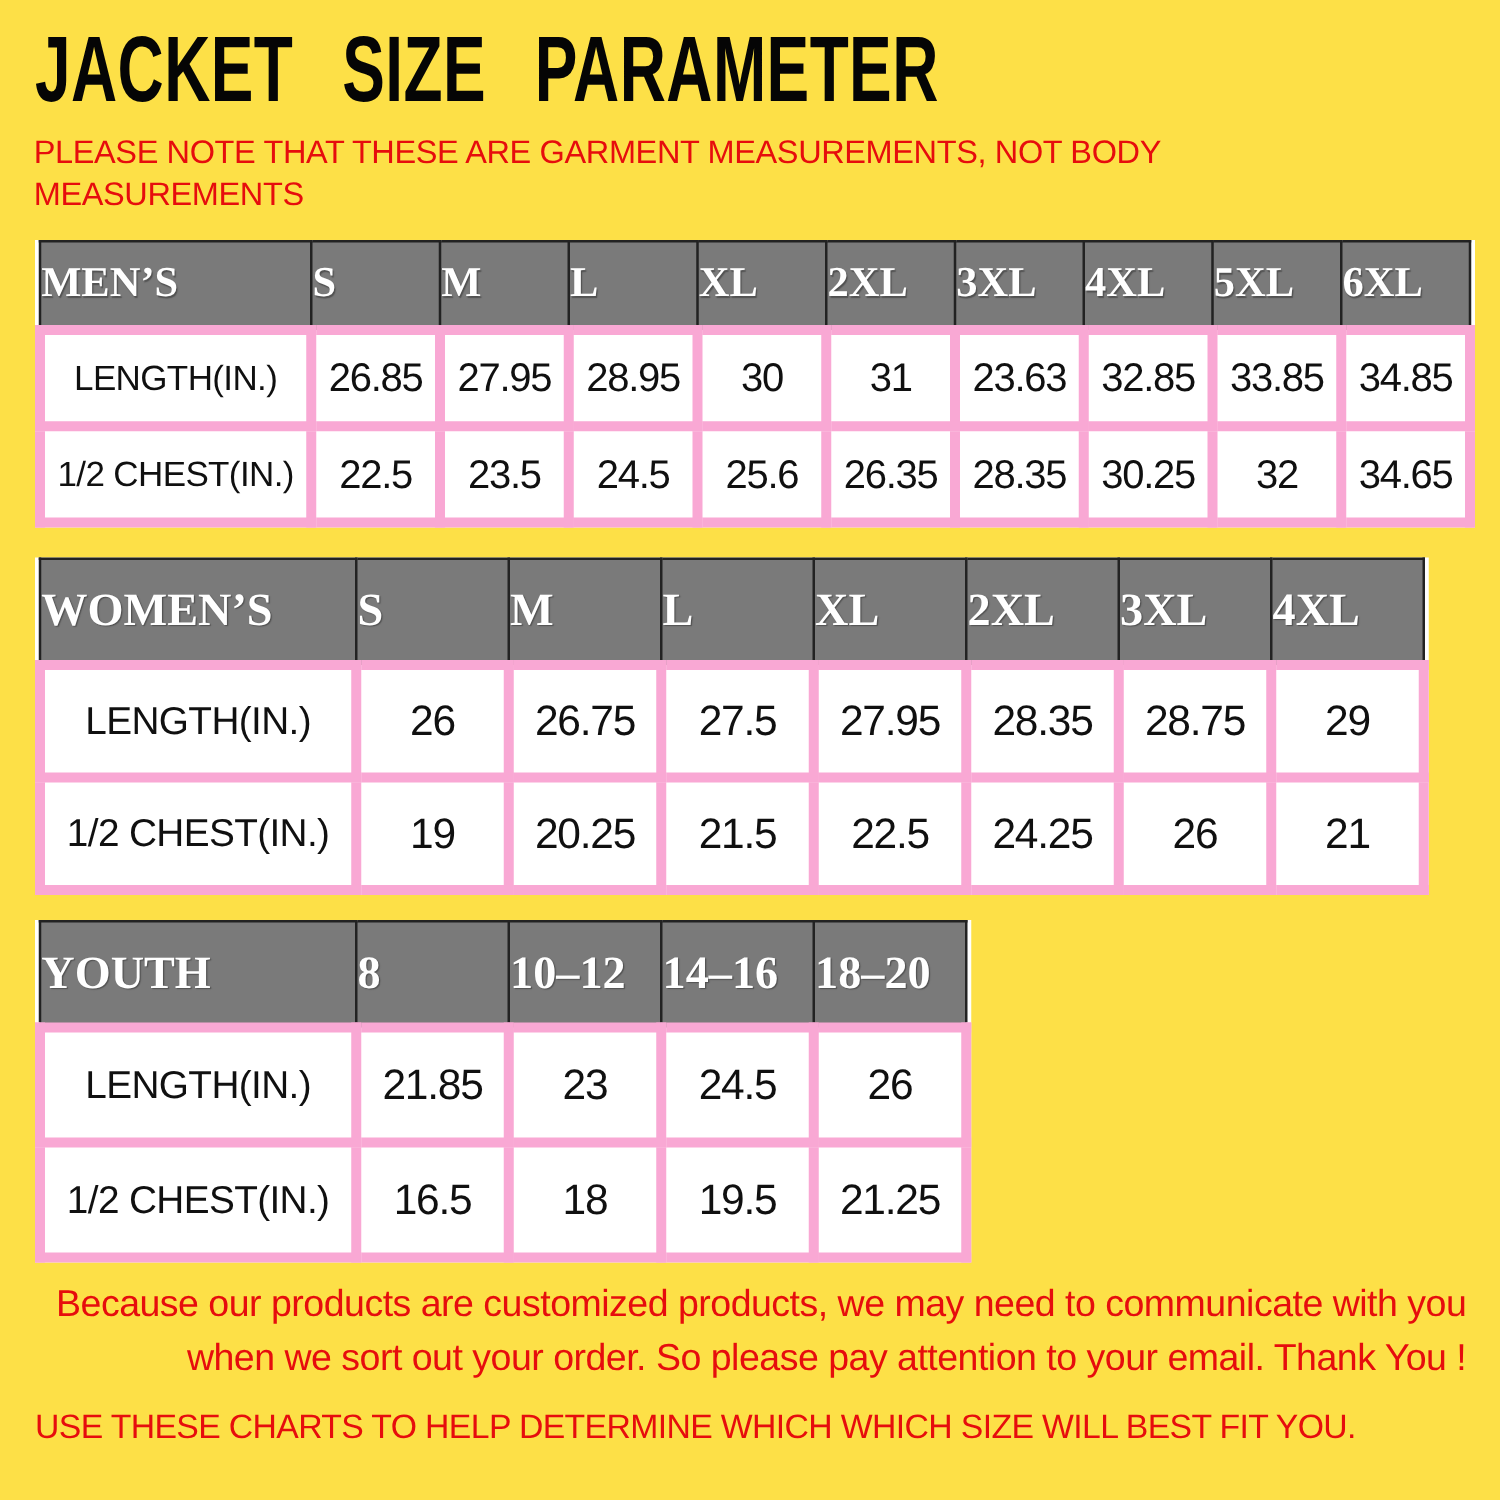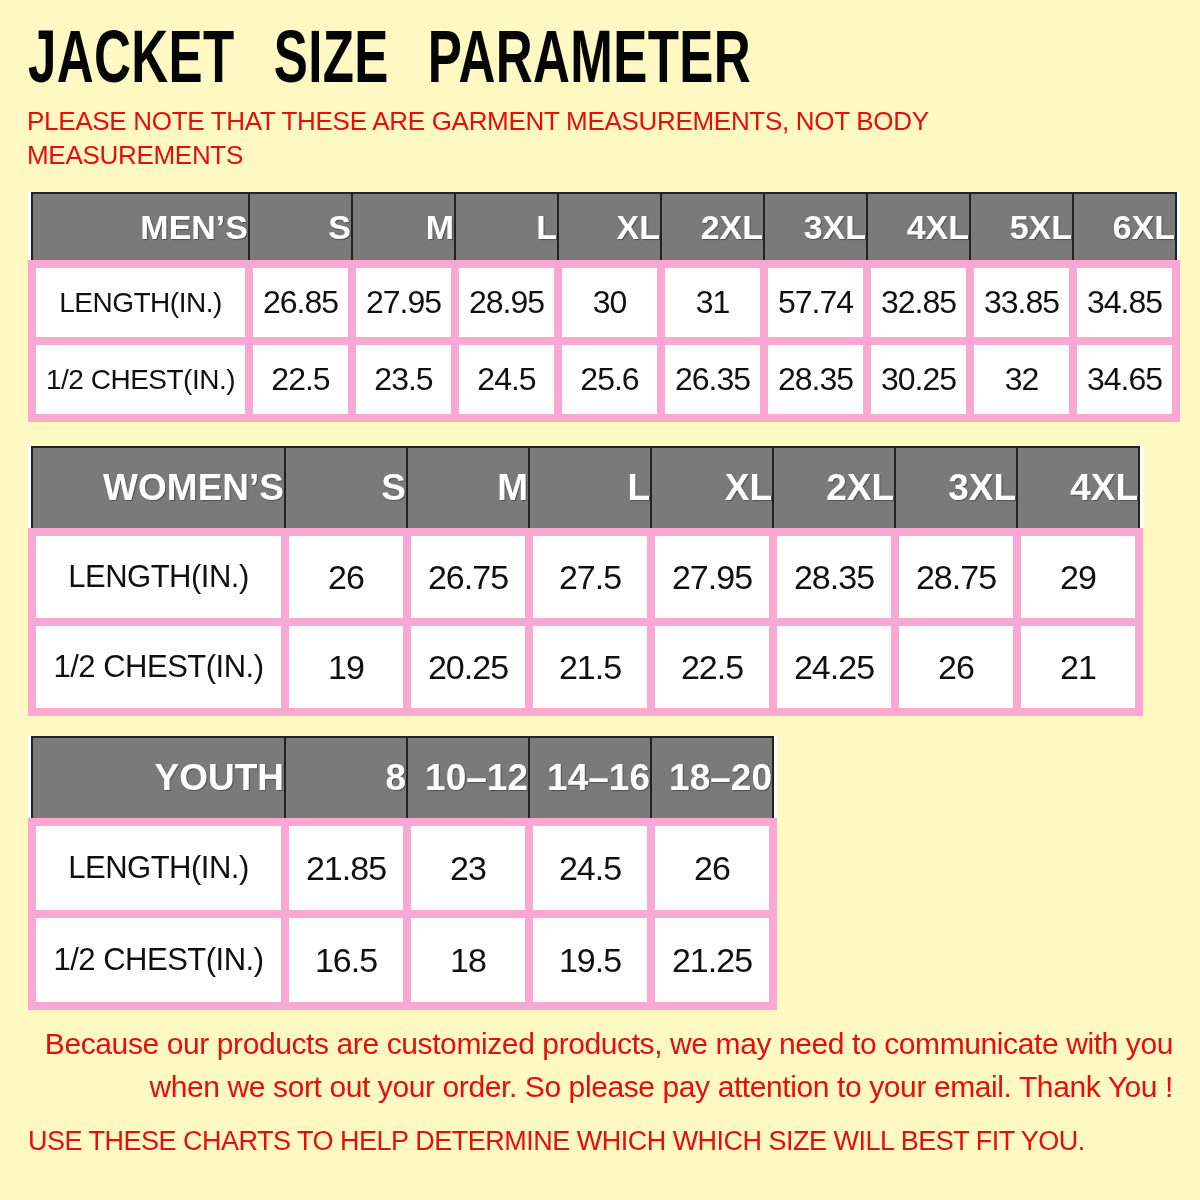--- a/index.html
+++ b/index.html
@@ -1,37 +1,38 @@
 <!DOCTYPE html>
 <html><head>
 <meta charset="utf-8">
 <style>
   html,body { margin:0; padding:0; background:#ffffff; }
   .page {
-    position:relative; width:1200px; height:1200px; background:#fef9c3;
+    position:relative; width:1200px; height:1200px; background:#fde047;
     font-family:"Liberation Sans", sans-serif; overflow:hidden; color:#000;
   }
   
   .title { position:absolute; left:28px; top:18px; margin:0; font-size:71px;
            line-height:74px; font-weight:bold; color:#050505; white-space:nowrap; }
   .title-inner { display:inline-block; transform:scale(0.72,1.05);
                  transform-origin:left top; word-spacing:34px; letter-spacing:0.5px; }
   
   .note { position:absolute; left:27px; top:104px; width:940px; margin:0;
           font-size:26px; line-height:34px; letter-spacing:-0.3px; color:#e60d0d; }
   .footer-para { position:absolute; left:28px; top:1022px; width:1145px; margin:0;
                  font-size:30px; line-height:43px; letter-spacing:-0.4px; color:#e60d0d;text-align:right; }
   .footer-caps { position:absolute; left:28px; top:1126px; margin:0; font-size:27px;
                  letter-spacing:-0.5px; white-space:nowrap; color:#e60d0d; }
   
   .size-table { position:absolute; border-collapse:collapse; table-layout:fixed; background:#fff; }
   .size-table th {
-    background:#7a7a7a; color:#ffffff; font-weight:bold; text-align:right;
+    background:#7a7a7a; color:#ffffff; font-weight:bold; text-align:left;
     border:2px solid #222222; border-bottom:4px solid #1b1b1b; padding:0;
     text-shadow:1px 1px 1px rgba(0,0,0,0.35);
+    font-family:Liberation Serif, serif;
   }
   .size-table td {
     border:8px solid #f9a8d4; color:#101010; text-align:center; padding:0;
     letter-spacing:-1px;
   }
   .t-mens { left:28px; top:192px; }
   .t-mens th { height:66px; font-size:34px; }
   .t-mens td { height:69px; font-size:32px; }
   .t-mens td.label { font-size:28px; letter-spacing:-0.5px; }
   .t-womens { left:28px; top:446px; }
@@ -80,21 +81,21 @@
       </tr>
     </thead>
     <tbody>
       <tr>
         <td class="label">LENGTH(IN.)</td>
         <td>26.85</td>
         <td>27.95</td>
         <td>28.95</td>
         <td>30</td>
         <td>31</td>
-        <td>57.74</td>
+        <td>23.63</td>
         <td>32.85</td>
         <td>33.85</td>
         <td>34.85</td>
       </tr>
       <tr>
         <td class="label">1/2 CHEST(IN.)</td>
         <td>22.5</td>
         <td>23.5</td>
         <td>24.5</td>
         <td>25.6</td>

